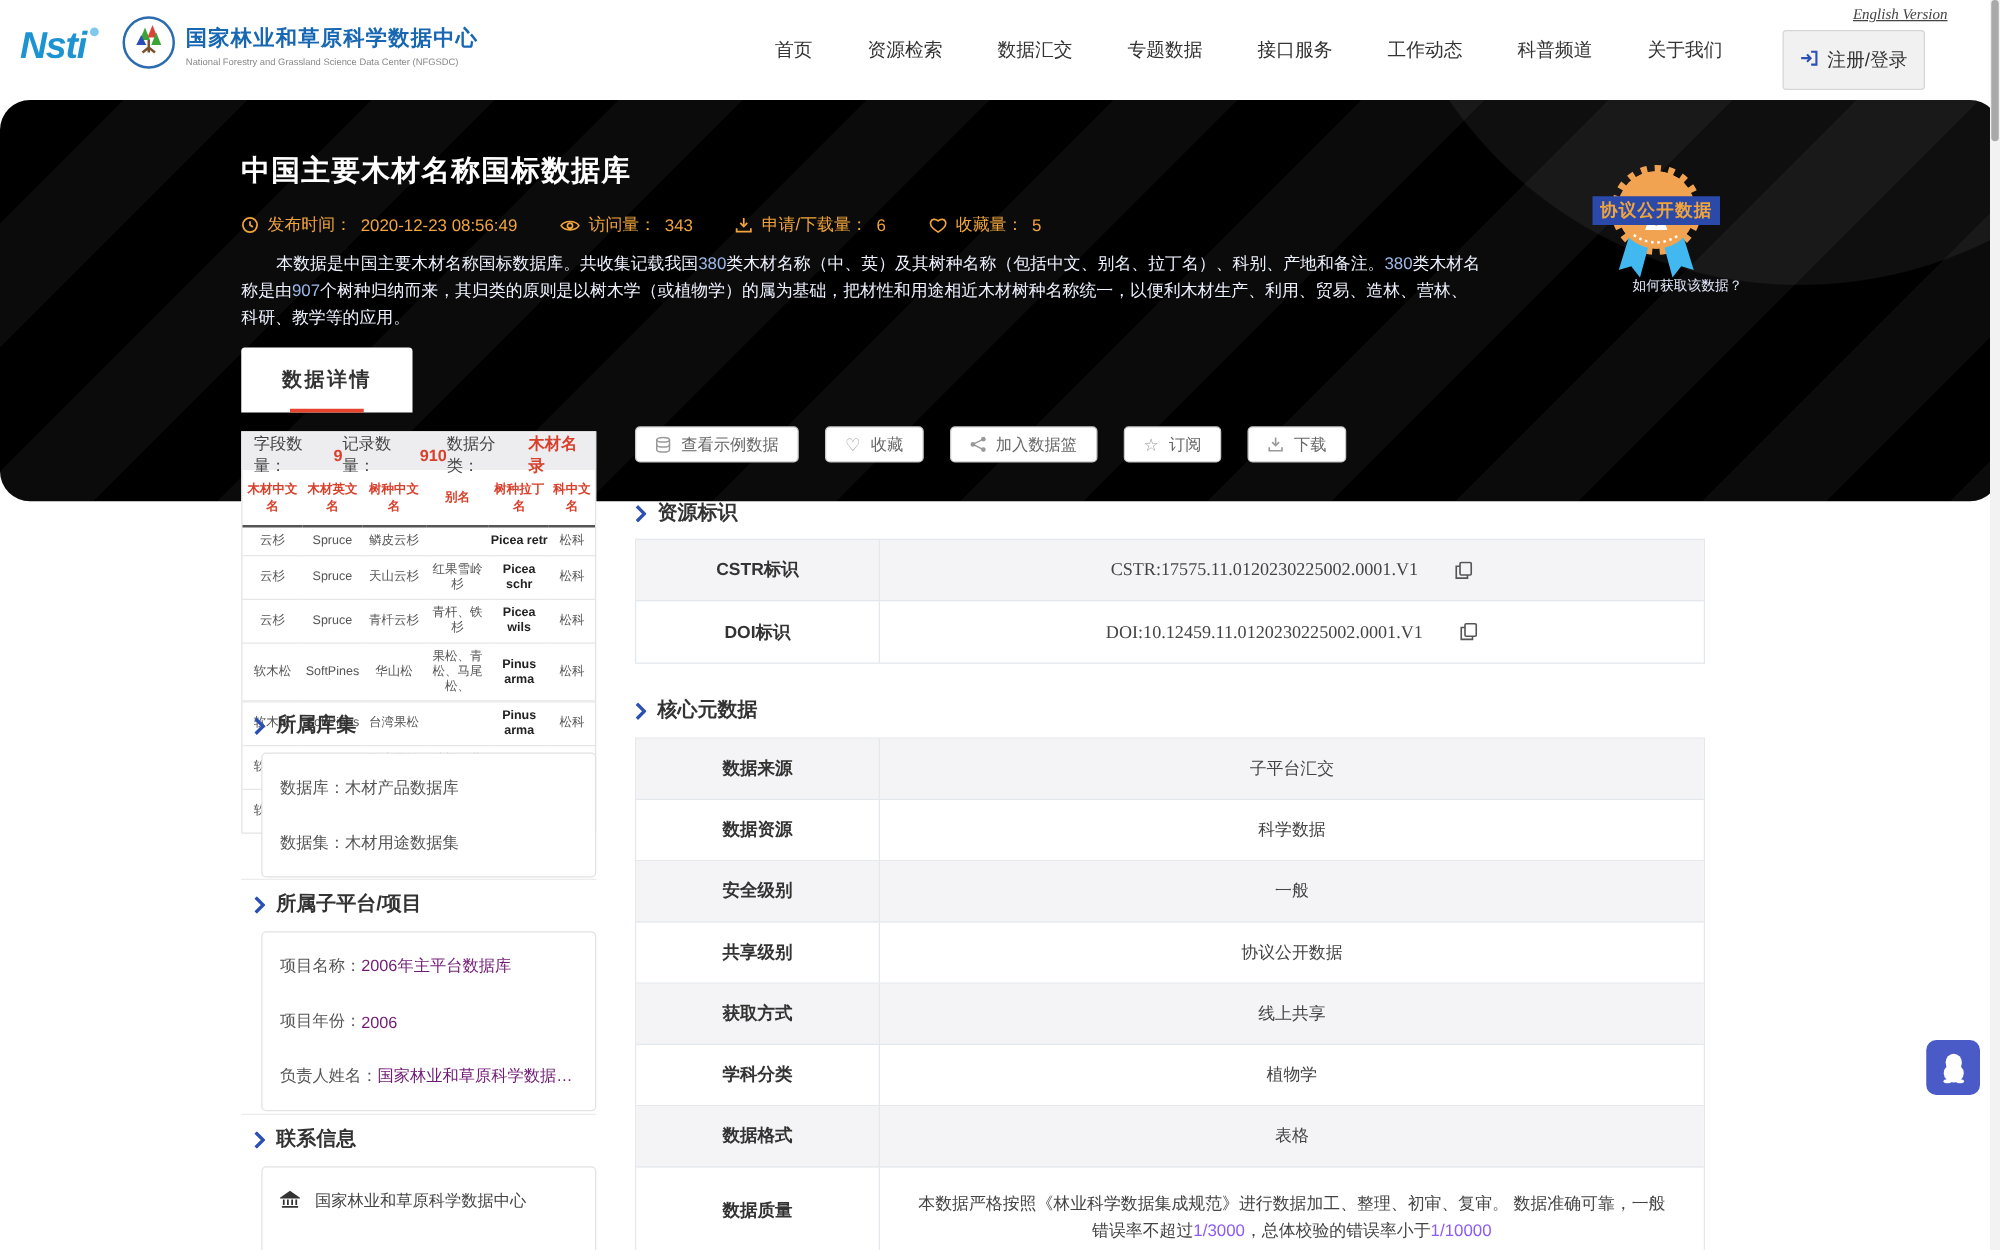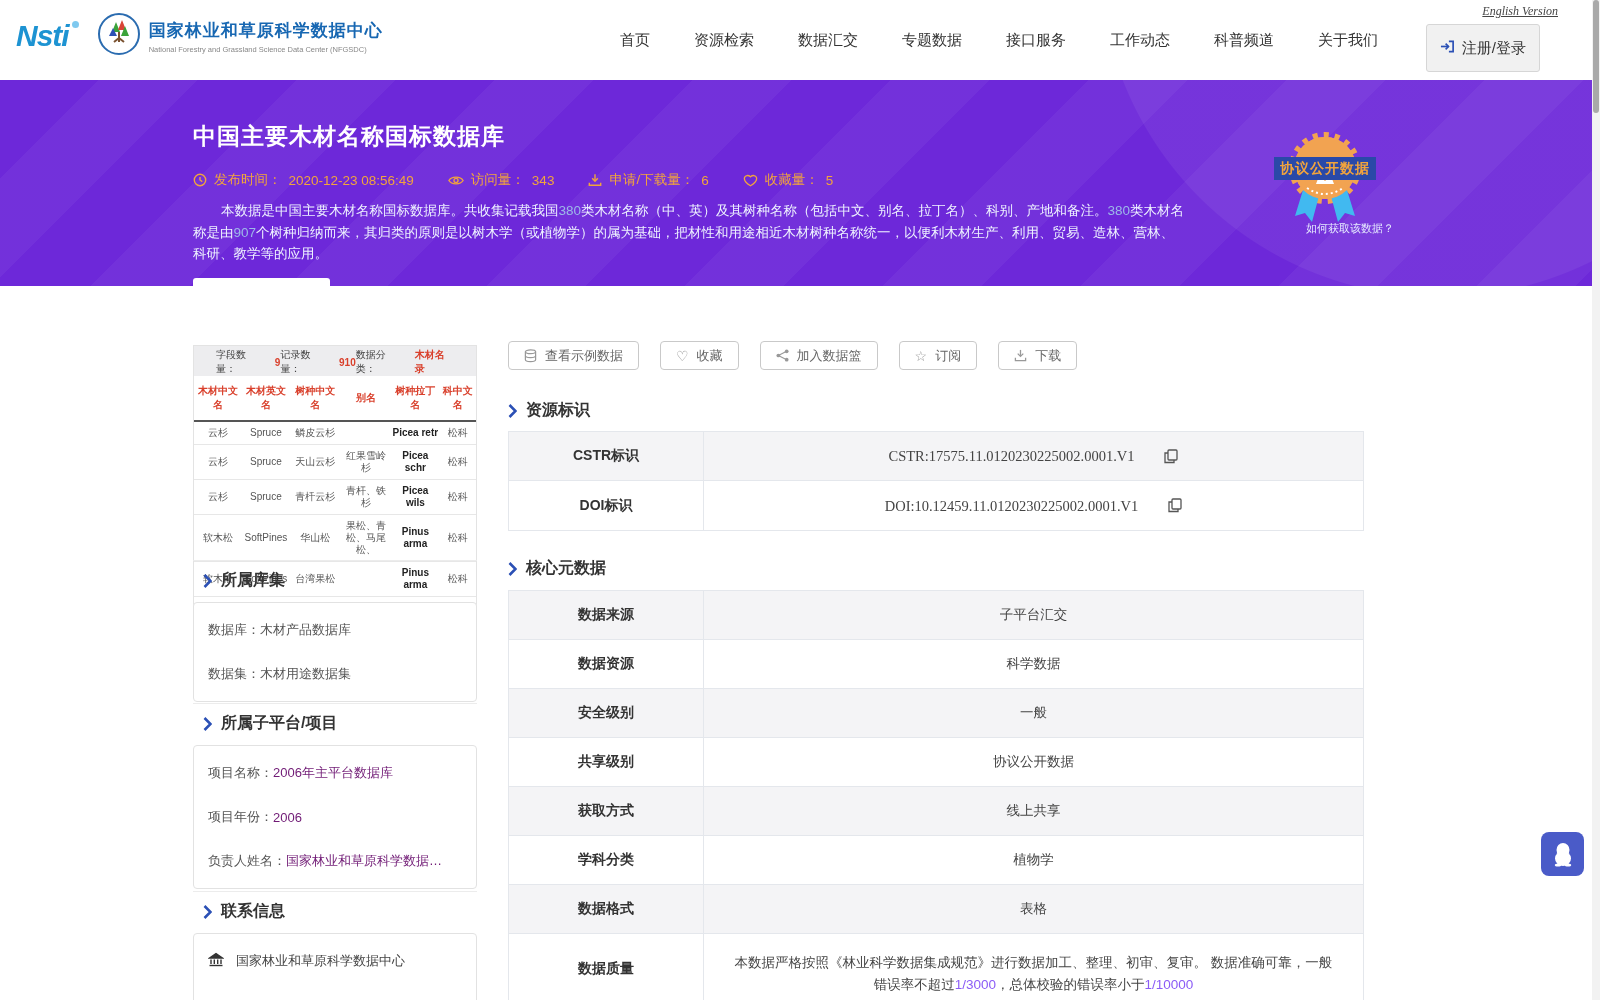--- a/index.html
+++ b/index.html
@@ -19,21 +19,21 @@
   .center-logo { display:flex; align-items:center; gap:8px; }
   .center-text .cn { font-size:17px; font-weight:bold; color:#1767b2; letter-spacing:1px; }
   .center-text .en { font-size:7.5px; color:#888; margin-top:3px; }
   .nav { position:absolute; left:620px; top:0; height:80px; display:flex; align-items:center; gap:44px; }
   .nav-item { font-size:15px; color:#333; cursor:pointer; white-space:nowrap;text-align:center; }
   .login-btn { position:absolute; right:60px; top:24px; height:48px; padding:0 13px;
     background:#f1f1f1; border:1px solid #d6d6d6; border-radius:3px; display:flex;
     align-items:center; gap:7px; font-size:15px; color:#333; cursor:pointer; }
 
   
-  .hero { position:absolute; top:80px; left:0; width:1600px; height:206px; background:#6d28d9; overflow:hidden; }
+  .hero { position:absolute; top:80px; left:0; width:1600px; height:321px; background:#000000; overflow:hidden;border-radius:24px; }
   .hero::before { content:""; position:absolute; inset:0;
     background:
       radial-gradient(circle at 90% -60%, rgba(255,255,255,0.06) 0 340px, transparent 341px),
       repeating-linear-gradient(135deg, transparent 0 70px, rgba(255,255,255,0.045) 70px 140px); }
   .hero-title { position:absolute; left:193px; top:41px; font-size:23px; font-weight:bold;
     color:#fff; letter-spacing:1px; }
   .hero-meta { position:absolute; left:193px; top:91px; display:flex; align-items:center;
     gap:34px; color:#f2a43c; font-size:13.5px; }
   .meta-item { display:flex; align-items:center; gap:7px; }
   .meta-item svg { display:block; }
@@ -49,36 +49,36 @@
     cursor:pointer; white-space:nowrap; }
 
   .tab-box { position:absolute; left:193px; top:198px; width:137px; height:52px; background:#fff;
     border-radius:3px 3px 0 0; display:flex; align-items:center; justify-content:center; cursor:pointer; }
   .tab-label { font-size:16px; font-weight:bold; color:#333; letter-spacing:2px; }
   .tab-underline { position:absolute; left:39px; bottom:0; width:59px; height:3px; background:#e8432e; }
 
   
   .preview-card { position:absolute; left:193px; top:345px; width:284px; background:#fff;
     border:1px solid #e3e3e3; }
-  .stats-bar { height:30px; background:#ededef; display:flex; align-items:flex-end;
-    justify-content:space-between; padding:0 22px; font-size:10px; }
+  .stats-bar { height:30px; background:#ededef; display:flex; align-items:flex-start;
+    justify-content:space-between; padding:0 9px; font-size:13px; }
   .stat { display:flex; align-items:center; gap:10px; }
   .stat .lbl { color:#444; }
   .stat .val { color:#d9402c; font-weight:bold; }
   .preview-table { width:100%; border-collapse:collapse; table-layout:fixed; }
   .preview-table th { color:#d9402c; font-size:10px; font-weight:bold; padding:8px 1px;
     border-bottom:2px solid #555; }
   .preview-table td { font-size:10px; color:#555; text-align:center; padding:5px 1px;
     border-bottom:1px solid #e7e7e7; line-height:12px; }
   .preview-table tr:last-child td { border-bottom:none; }
   .preview-table td.latin { font-weight:bold; color:#222; }
 
   .side-sec { position:absolute; left:193px; width:284px; border-top:1px solid #ececec; padding-top:9px; }
   .sec-heading { display:flex; align-items:center; gap:9px; font-size:16px; font-weight:bold; color:#333;padding-left:10px; }
-  .side-box { margin-top:11px; border:1px solid #e2e2e2; border-radius:4px; background:#fff; padding:5px 14px; }
+  .side-box { margin-top:11px; border:1px solid #e2e2e2; border-radius:4px; background:#fff; padding:5px 14px;margin-left:16px; }
   .side-item { min-height:44px; display:flex; align-items:center; font-size:13px; }
   .side-item .lbl { color:#555; }
   .side-item .val { color:#701a75; }
   .side-item.plain .val { color:#555; }
   .contact-item { gap:12px; }
   .contact-item .val { color:#444; }
 
   
   .actions { position:absolute; left:508px; top:341px; display:flex; gap:21px; }
   .action-btn { height:29px; border:1px solid #c9c9c9; border-radius:4px; background:#fff;

